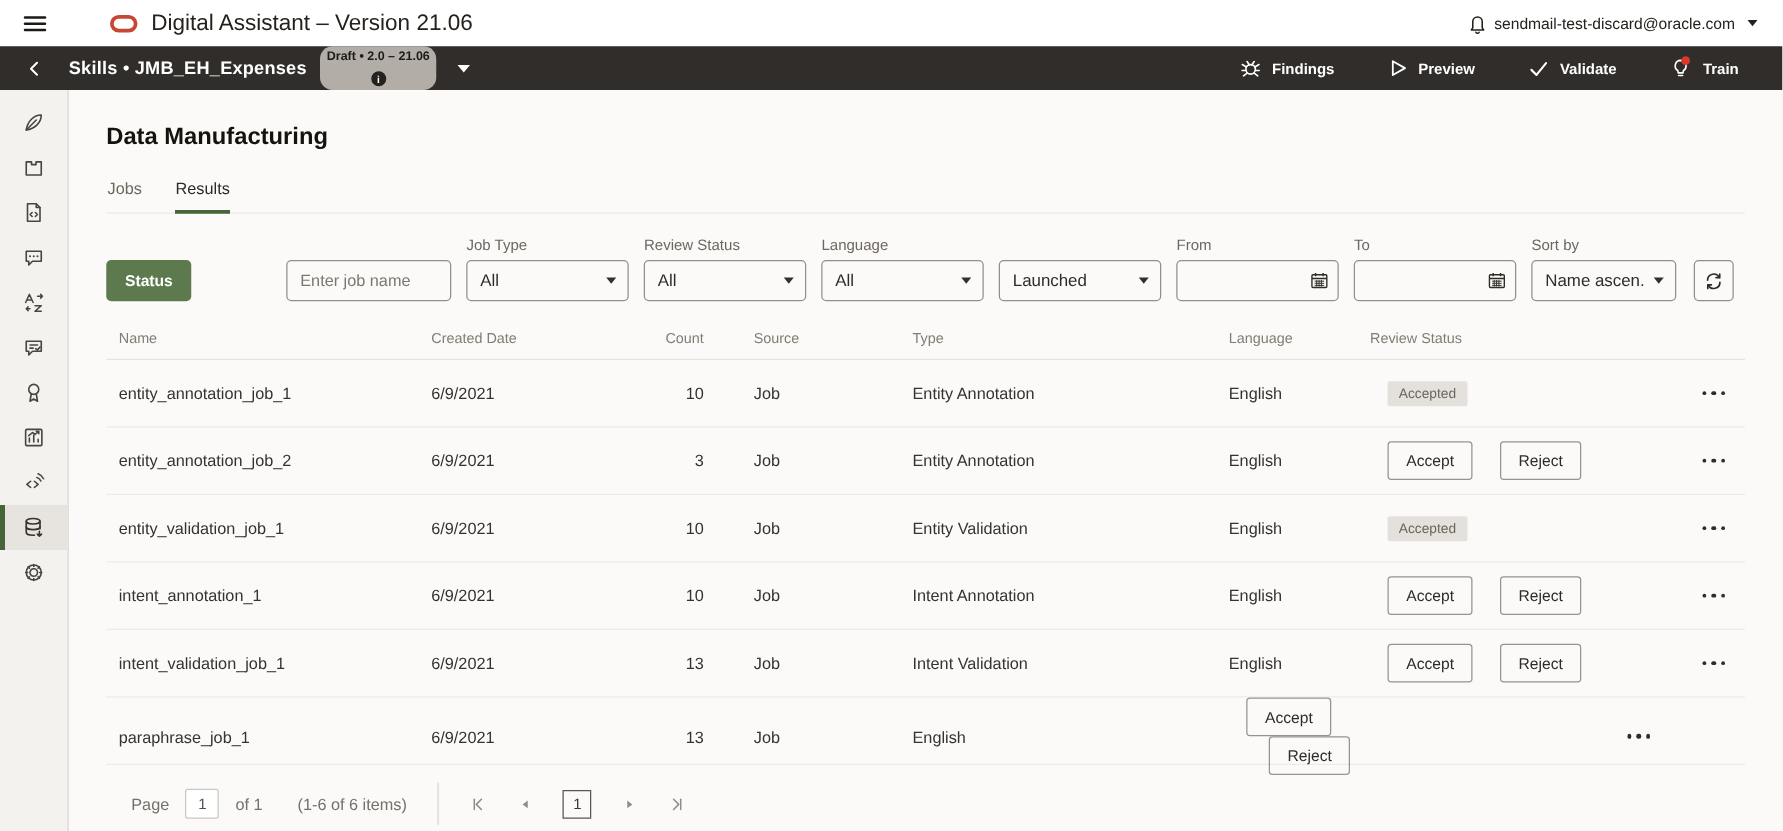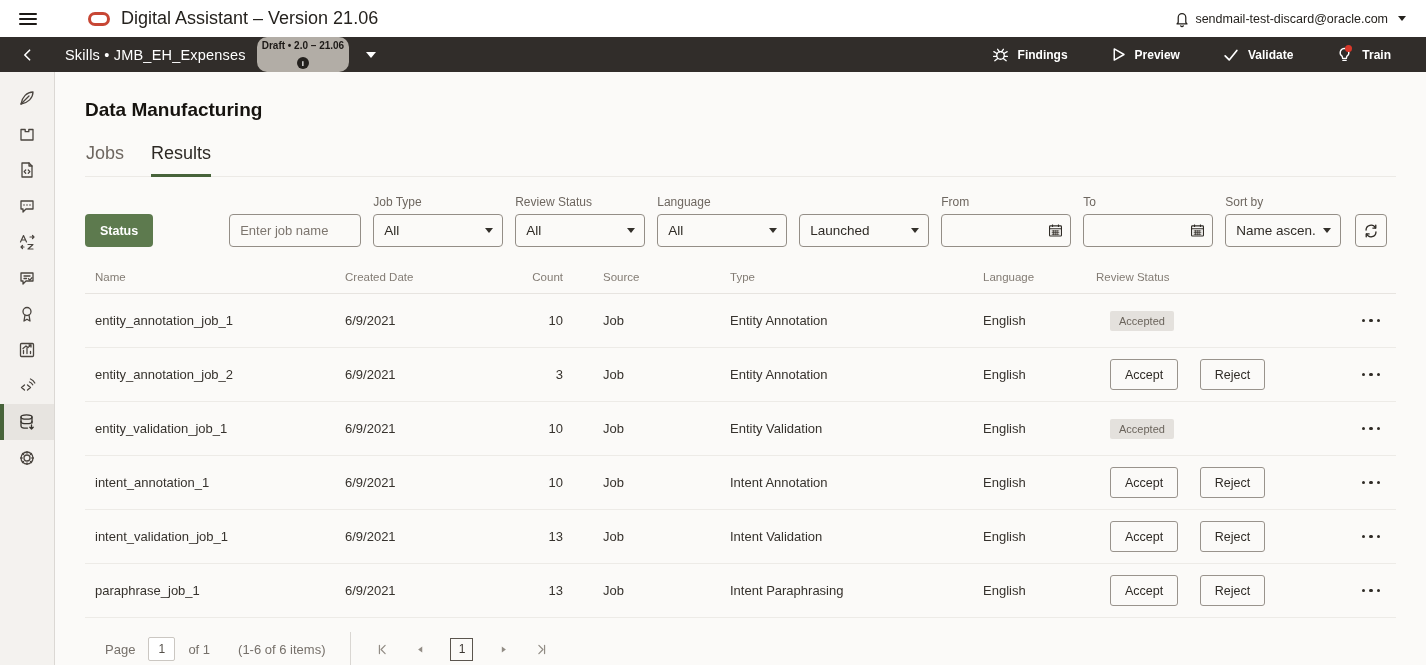--- a/index.html
+++ b/index.html
@@ -18,21 +18,21 @@
   .oracle-logo { width:22px; height:14px; border:3px solid var(--oracle-red,#c74634); border-radius:8px; }
   .app-title { font-size:18px; color:#25221e; }
   .topbar-right { margin-left:auto; display:flex; align-items:center; gap:4px; padding-right:20px;text-align:center; }
   .bell { cursor:pointer; display:flex; }
   .account { display:flex; align-items:center; gap:10px; cursor:pointer; }
   .user-email { font-size:12.5px; color:#25221e; }
   .caret-down-dark { width:0; height:0; border-left:4.5px solid transparent; border-right:4.5px solid transparent; border-top:5.5px solid #25221e; }
   
   .skillbar { height:35px; background:var(--header-dark,#312d2a); display:flex; align-items:center; color:#fff; }
   .back-btn { width:55px; display:flex; justify-content:center; cursor:pointer; }
-  .skill-title { font-weight:normal; font-size:14.5px; margin-left:10px; letter-spacing:.2px; }
+  .skill-title { font-weight:bold; font-size:14.5px; margin-left:0; letter-spacing:.2px; }
   .version-badge { margin-left:11px; background:#b2ada6; color:#1d1a17; font-size:10px; font-weight:bold;
     padding:3px 5px; border-radius:10px; display:flex; align-items:center; gap:6px;flex-direction:column; }
   .info-icon { width:12px; height:12px; border-radius:50%; background:#24211e; color:#fff; font-size:8px;
     display:flex; align-items:center; justify-content:center; cursor:pointer; }
   .caret-down-light { width:0; height:0; border-left:5px solid transparent; border-right:5px solid transparent;
     border-top:6px solid #fff; margin-left:17px; cursor:pointer; }
   .skill-actions { margin-left:auto; display:flex; align-items:center; padding-right:14px; }
   .action-btn { display:flex; align-items:center; gap:8px; font-size:12px; font-weight:bold; color:#fff;
     padding:0 21px; cursor:pointer; height:35px; position:relative; }
   .notif-dot { position:absolute; width:7px; height:7px; border-radius:50%; background:var(--notification-red,#d9382a);
@@ -41,21 +41,21 @@
   .layout { display:flex; height:593px; }
   .sidebar { width:55px; background:#f4f2ef; border-right:1px solid #dbd8d4; padding-top:8px; flex:none; }
   .side-item { height:36px; display:flex; align-items:center; justify-content:center; position:relative; cursor:pointer; }
   .side-item.selected { background:#e7e4e0; }
   .selected-indicator { position:absolute; left:0; top:0; width:4px; height:36px; background:var(--tab-underline-green,#47633a); }
   .side-item svg { display:block; }
   
   .main { flex:1; padding:0 30px; position:relative; }
   .page-title { margin:27px 0 0 0; font-size:19px; color:#16130f; font-weight:bold; }
   .tabs { display:flex; gap:27px; margin-top:22px; border-bottom:1px solid #eceae6; padding-left:1px; }
-  .tab { font-size:18px; color:#6e6760; padding-bottom:10px; cursor:pointer; border-bottom:3px solid transparent; margin-bottom:-1px; }
+  .tab { font-size:13px; color:#6e6760; padding-bottom:10px; cursor:pointer; border-bottom:3px solid transparent; margin-bottom:-1px; }
   .tab.active { color:#2d2924; border-bottom-color:var(--tab-underline-green,#47633a); }
   
   .toolbar { display:flex; align-items:flex-end; margin-top:18px; gap:12px; }
   .upload-btn { background:var(--accent-green,#5d7a4e); color:#fff; font-weight:bold; font-size:12.5px; border:none;
     border-radius:4px; height:33px; padding:0 15px; margin-right:64px; cursor:pointer; font-family:inherit; }
   .field-col { display:flex; flex-direction:column; }
   .field-label { font-size:12px; color:#6e6760; margin-bottom:5px; }
   .text-input { width:132px; height:33px; border:1px solid #948e87; border-radius:4px; font-size:13px;
     padding:0 10px; background:#fbfaf8; color:#36322d; font-family:inherit; }
   .text-input::placeholder { color:#7d766f; }
@@ -456,21 +456,20 @@
                 <span class="dot"></span>
           </span>
         </span>
       </div>
 
       <div class="trow">
         <span class="c-name">paraphrase_job_1</span>
         <span>6/9/2021</span>
         <span class="c-count">13</span>
         <span class="c-source">Job</span>
-        <span class="c-type">Intent Paraphrasing</span>
         <span class="c-lang">English</span>
         <span class="c-review">
           
           <button class="rv-btn accept-btn" style="display: inline-block;">Accept</button>
           <button class="rv-btn reject-btn" style="display: inline-block;">Reject</button>
         </span>
         <span class="c-menu">
           <span class="dots">
             <span class="dot"></span>
                 <span class="dot"></span>

